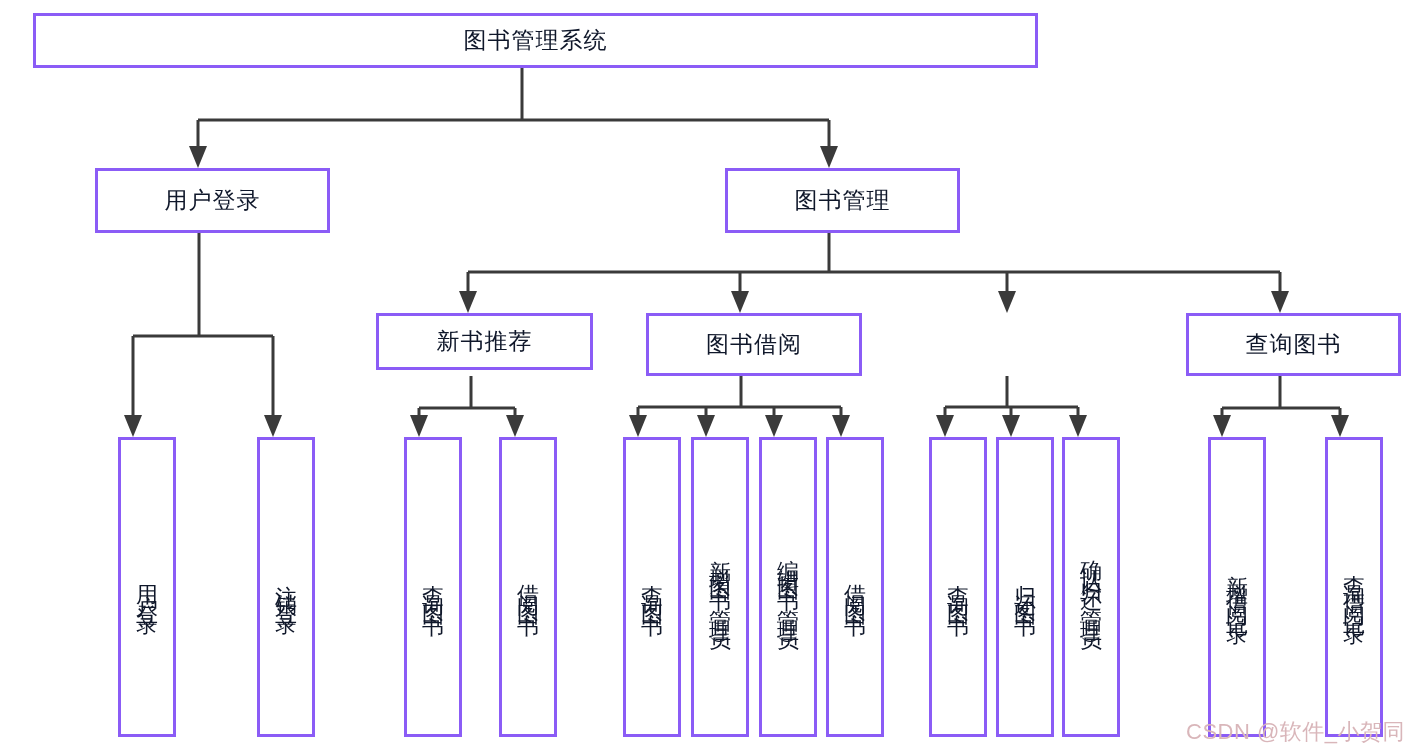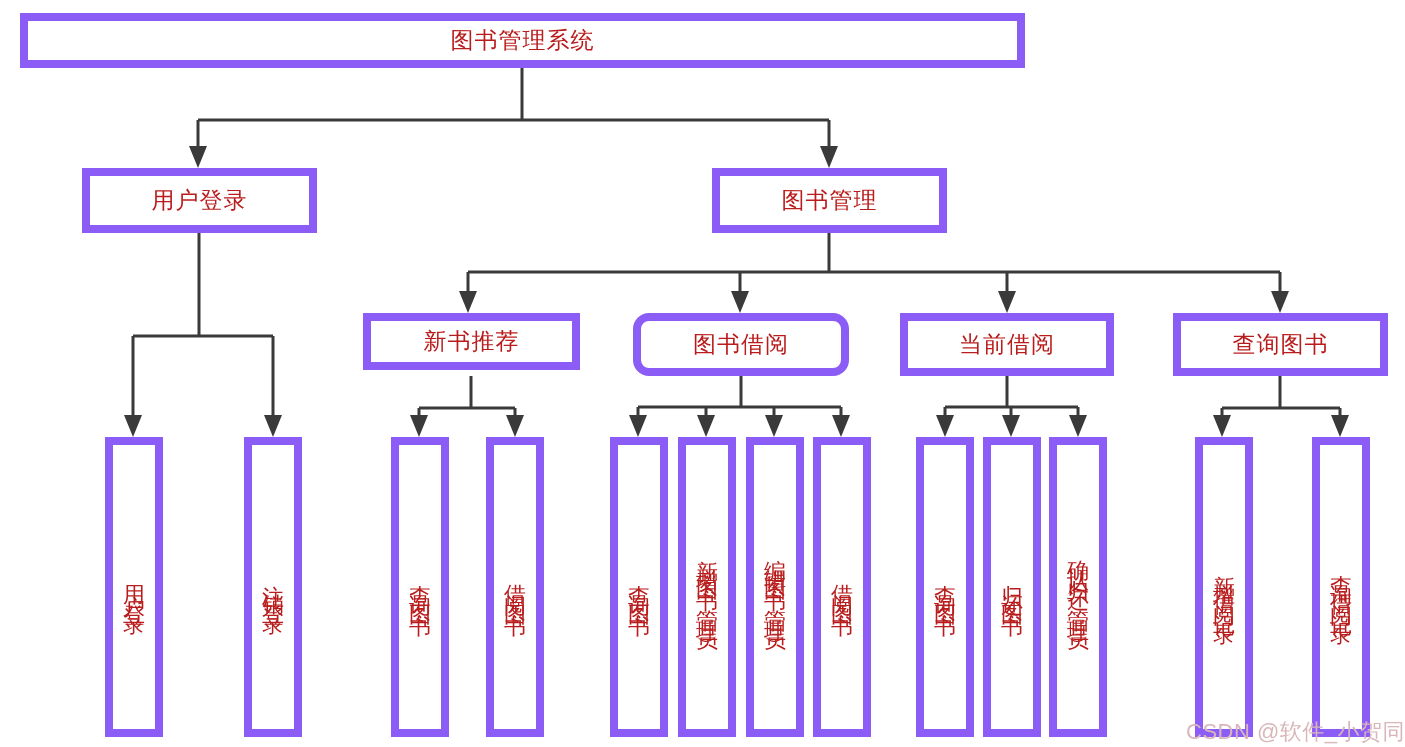--- a/index.html
+++ b/index.html
@@ -18,26 +18,27 @@
   #connectors {
     position: absolute;
     left: 0;
     top: 0;
     z-index: 0;
   }
   .node {
     position: absolute;
     box-sizing: border-box;
     background: #ffffff;
-    border: 8px solid #8b5cf6;
+    border: 3px solid #8b5cf6;
     display: flex;
     align-items: center;
     justify-content: center;
-    color: #b91c1c;
+    color: #0f172a;
     z-index: 1;
+    margin-left: 13px;
   }
   .hnode {
     font-size: 23px;
     letter-spacing: 1px;
     white-space: nowrap;
   }
   .vnode {
     writing-mode: vertical-rl;
     text-orientation: mixed;
     font-size: 22px;
@@ -121,22 +122,21 @@
       <polygon class="ahead" points="1331,415 1349,415 1340,437"></polygon>
     </g>
   </svg>
 
   <div class="node hnode" style="left:20px; top:13px; width:1005px; height:55px;">图书管理系统</div>
 
   <div class="node hnode" style="left:82px; top:168px; width:235px; height:65px;">用户登录</div>
   <div class="node hnode" style="left:712px; top:168px; width:235px; height:65px;">图书管理</div>
 
   <div class="node hnode" style="left:363px; top:313px; width:217px; height:57px;">新书推荐</div>
-  <div class="node hnode" style="left:633px; top:313px; width:216px; height:63px;border-radius:16px;">图书借阅</div>
-  <div class="node hnode" style="left:900px; top:313px; width:214px; height:63px;">当前借阅</div>
+  <div class="node hnode" style="left:633px; top:313px; width:216px; height:63px;">图书借阅</div>
   <div class="node hnode" style="left:1173px; top:313px; width:215px; height:63px;">查询图书</div>
 
   <div class="node vnode" style="left:105px;">用户登录</div>
   <div class="node vnode" style="left:244px;">注销登录</div>
 
   <div class="node vnode" style="left:391px;">查询图书</div>
   <div class="node vnode" style="left:486px;">借阅图书</div>
 
   <div class="node vnode" style="left:610px;">查询图书</div>
   <div class="node vnode" style="left:678px;">新增图书（管理员）</div>

